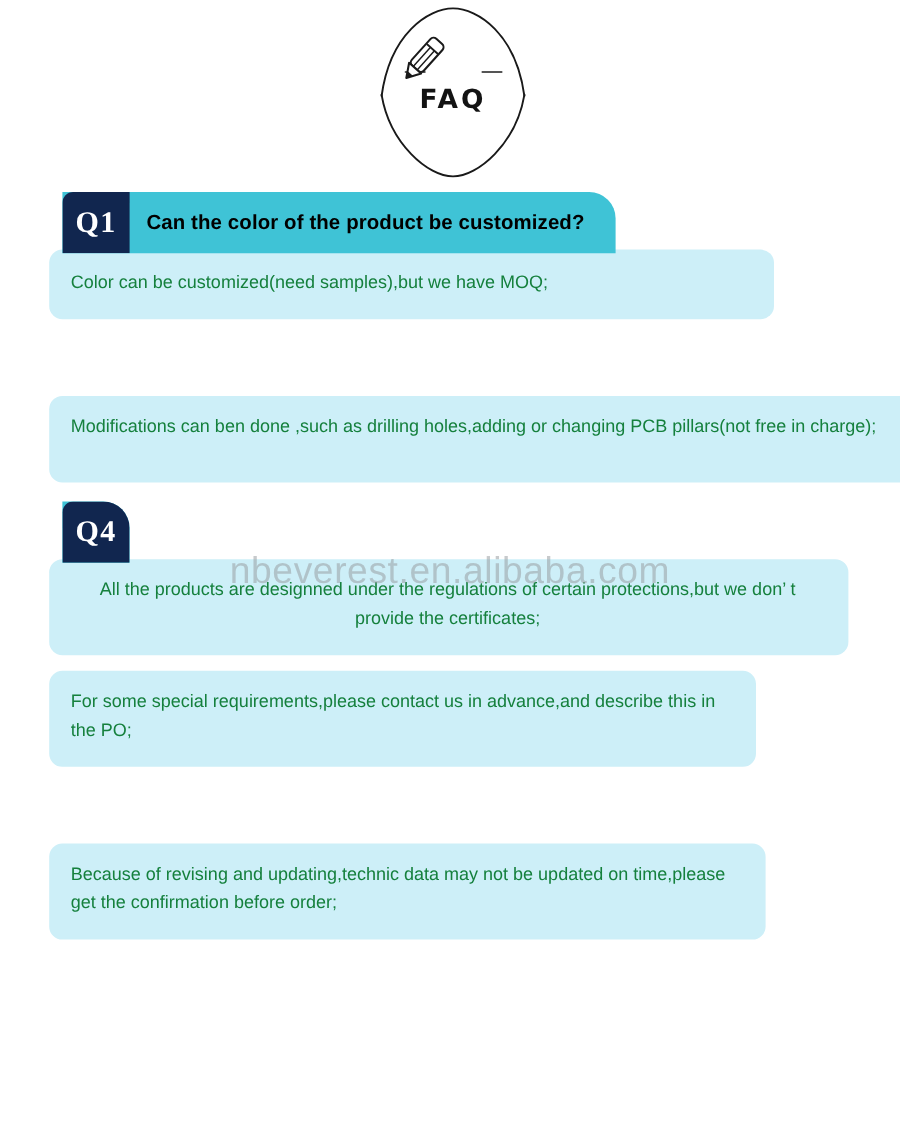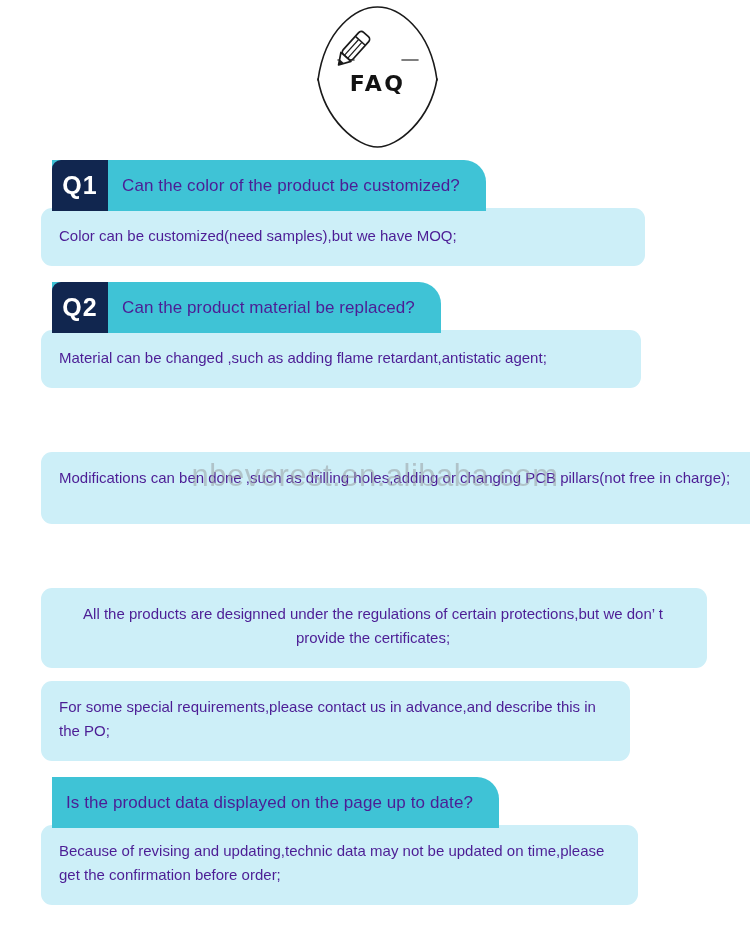--- a/index.html
+++ b/index.html
@@ -71,48 +71,48 @@
     border-top-right-radius: 22px;
     background: #3fc3d6;
     overflow: hidden;
     z-index: 2;
   }
   .q-badge {
     flex: 0 0 auto;
     width: 56px;
     background: #11264f;
     color: #ffffff;
-    font-family: Liberation Sans, sans-serif;
+    font-family: Liberation Serif, serif;
     font-size: 25px;
     font-weight: bold;
     letter-spacing: 1px;
     display: flex;
     align-items: center;
     justify-content: center;
     border-top-left-radius: 9px;
   }
   .q-text {
     flex: 0 0 auto;
     display: flex;
     align-items: center;
-    color: #4c1d95;
+    color: #000000;
     font-size: 17px;
-    font-weight: 400;
+    font-weight: 700;
     padding: 0 26px 0 14px;
     white-space: nowrap;
     letter-spacing: 0.1px;
   }
 
   .a-box {
     position: relative;
     margin-left: 41px;
     margin-top: -3px;
     background: #cdeff8;
     border-radius: 11px;
-    color: #4c1d95;
+    color: #15803d;
     font-size: 15px;
     line-height: 24px;
     padding: 16px 20px 18px 18px;
     box-sizing: border-box;
     z-index: 1;
   }
   .a-box.w1 { width: 604px; }
   .a-box.w2 { width: 600px; }
   .a-box.w3 { width: 724px; min-height: 72px; text-align: justify; }
   .a-box.w4 { width: 666px; min-height: 72px; text-align: center; }
@@ -167,44 +167,37 @@
 <div id="faq-list">
 
   <div class="faq-item">
     <div class="q-row">
       <div class="q-badge">Q1</div>
       <div class="q-text">Can the color of the product be customized?</div>
     </div>
     <div class="a-box w1">Color can be customized(need samples),but we have MOQ;</div>
   </div>
 
-  <div class="faq-item">
-    <div class="q-row">
-      <div class="q-badge">Q2</div>
-      <div class="q-text">Can the product material be replaced?</div>
-    </div>
-    <div class="a-box w2">Material can be changed ,such as adding flame retardant,antistatic agent;</div>
-  </div>
 
   <div class="faq-item">
     <div class="q-row">
     </div>
     <div class="a-box w3 twoline">Modifications can ben done ,such as drilling holes,adding or changing PCB pillars(not free in charge);</div>
   </div>
 
   <div class="faq-item">
     <div class="q-row">
+      <div class="q-badge">Q4</div>
     </div>
     <div class="a-box w4 twoline">All the products are designned under the regulations of certain protections,but we don’ t provide the certificates;</div>
   </div>
 
   <div class="faq-item">
     <div class="a-box w5 twoline">For some special requirements,please contact us in advance,and describe this in the PO;</div>
   </div>
 
   <div class="faq-item">
     <div class="q-row">
-      <div class="q-text">Is the product data displayed on the page up to date?</div>
     </div>
     <div class="a-box w6 twoline">Because of revising and updating,technic data may not be updated on time,please get the confirmation before order;</div>
   </div>
 
 </div>
 
 </body></html>

